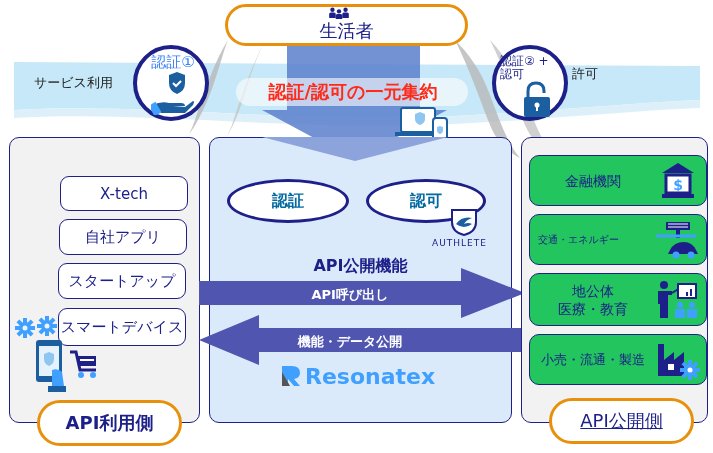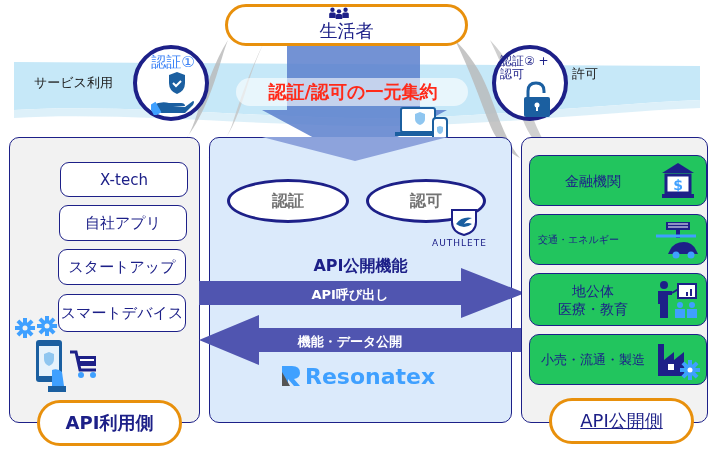--- a/index.html
+++ b/index.html
@@ -17,38 +17,38 @@
     position:absolute; border:1.5px solid #1d2088; border-radius:10px;
     box-sizing:border-box;
   }
   #left-panel { left:9px; top:137px; width:191px; height:286px; background:#f2f2f2; }
   #center-panel { left:209px; top:137px; width:303px; height:286px; background:#dbeafb; }
   #right-panel { left:521px; top:137px; width:187px; height:286px; background:#f2f2f2; }
 
   .pill {
     position:absolute; border:1.5px solid #1d2088; border-radius:9px; background:#fff;
     box-sizing:border-box; display:flex; align-items:center; justify-content:center;
-    font-size:15px; color:#1d2088;
+    font-size:15px; color:#1d2088;margin-top:14px;
   }
   .rbox {
     position:absolute; border:1.5px solid #1d2088; border-radius:10px; background:#22c55e;
     box-sizing:border-box; display:flex; align-items:center; font-size:14px; color:#1d2088;
   }
   .rbox .lbl { flex:1; text-align:center; line-height:18px; }
   .rbox .ico { width:44px; height:40px; margin-right:6px; }
 
   .orange-pill {
     position:absolute; border:3px solid #e8900c; border-radius:30px; background:#fff;
     box-sizing:border-box; display:flex; align-items:center; justify-content:center;
     font-size:18px; color:#1d2088;
   }
   .ellipse {
     position:absolute; border:3px solid #1d2088; border-radius:50%; background:#fff;
     box-sizing:border-box; display:flex; align-items:center; justify-content:center;
-    font-size:16px; font-weight:bold; color:#737373;
+    font-size:16px; font-weight:bold; color:#0369a1;
   }
   .circle {
     position:absolute; border:4px solid #1d2088; border-radius:50%; background:#fff;
     box-sizing:border-box;
   }
   .arrow-label {
     position:absolute; color:#fff; font-size:13px; font-weight:bold; text-align:center;
   }
 </style>
 </head>

